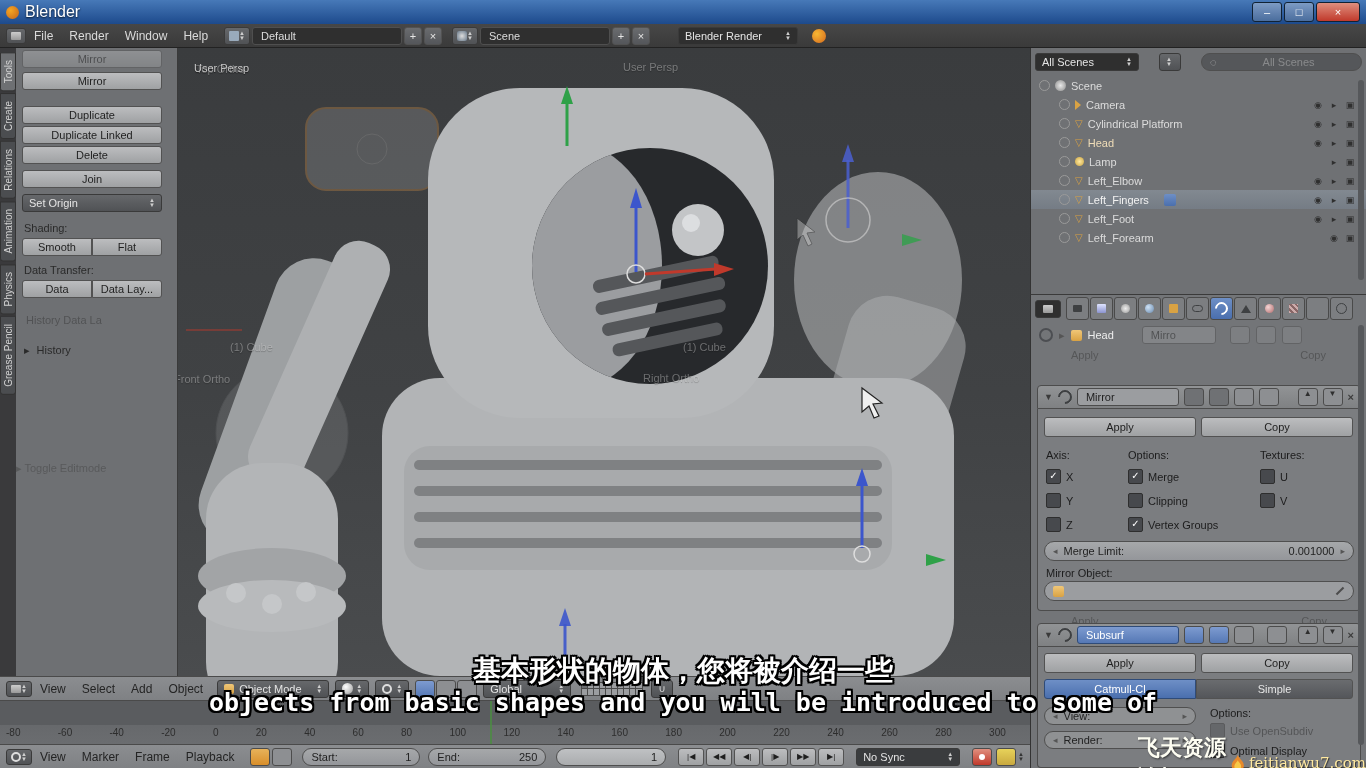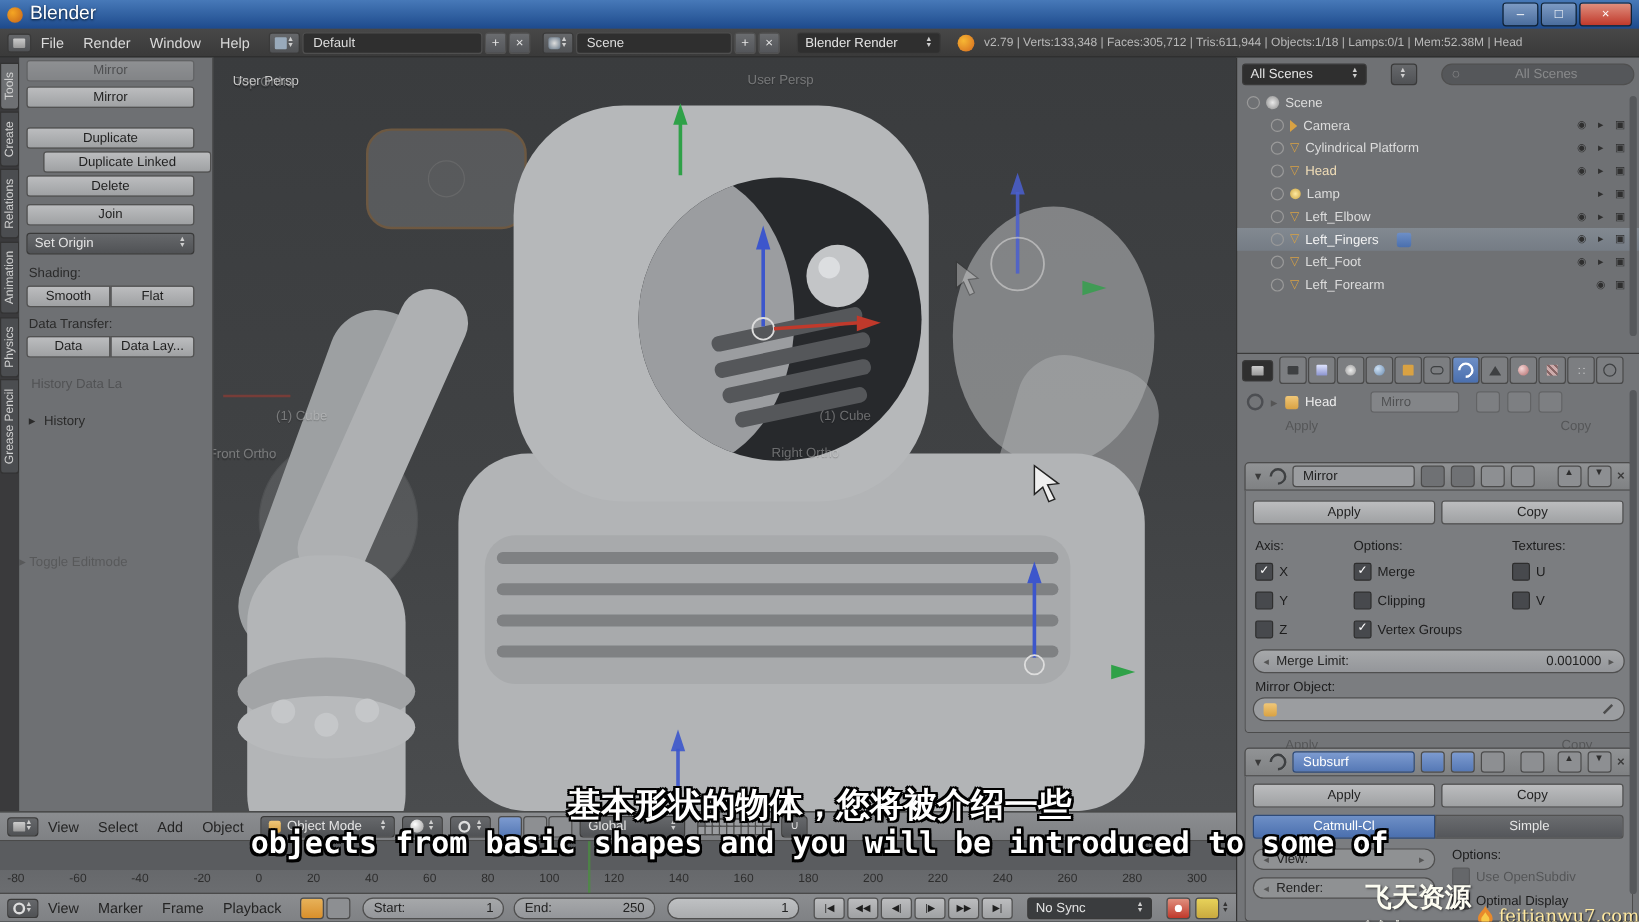--- a/index.html
+++ b/index.html
@@ -100,29 +100,28 @@
   </span>
   <span class="sunken" style="width:130px;background:#2f2f2f;color:#ddd;border-radius:3px;margin-left:2px">
     <span>Scene</span>
   </span>
   <span class="btn dark" style="width:18px;margin-left:2px">
       <span>+</span>
     </span>
   <span class="btn dark" style="width:18px;margin-left:2px">
       <span>×</span>
     </span>
-  <span class="dd" style="width:120px;margin-left:14px;background:#2f2f2f;border-radius:3px">
+  <span class="dd" style="width:120px;margin-left:28px;background:#2f2f2f;border-radius:3px">
     <span>Blender Render</span>
     <span class="stepper">
         <span>▲</span>
         <span>▼</span>
       </span>
   </span>
   <span style="width:14px;height:14px;border-radius:50%;background:radial-gradient(circle at 35% 35%,#f7b733,#d4691e);margin-left:14px"></span>
-  <span style="color:#b9b9b9;font-size:10px;margin-left:8px;white-space:nowrap">v2.79 | Verts:133,348 | Faces:305,712 | Tris:611,944 | Objects:1/18 | Lamps:0/1 | Mem:52.38M | Head</span>
 </div>
 
 <div class="abs" style="left:0;top:48px;width:16px;height:628px;background:#3a3a3c;display:flex;flex-direction:column;gap:2px;padding-top:4px;box-sizing:border-box">
   <span class="vtab active">Tools</span>
   <span class="vtab">Create</span>
   <span class="vtab">Relations</span>
   <span class="vtab">Animation</span>
   <span class="vtab">Physics</span>
   <span class="vtab">Grease Pencil</span>
 </div>
@@ -130,21 +129,21 @@
 <div class="abs" style="left:16px;top:48px;width:162px;height:628px;background:#6e7073;border-right:1px solid #3a3a3a;box-sizing:border-box">
   <div class="btn ghost abs" style="left:6px;top:2px;width:140px">
       <span>Mirror</span>
     </div>
   <div class="btn abs" style="left:6px;top:24px;width:140px">
       <span>Mirror</span>
     </div>
   <div class="btn abs" style="left:6px;top:58px;width:140px">
       <span>Duplicate</span>
     </div>
-  <div class="btn abs" style="left:20px;top:78px;width:140px">
+  <div class="btn abs" style="left:6px;top:78px;width:140px">
       <span>Duplicate Linked</span>
     </div>
   <div class="btn abs" style="left:6px;top:98px;width:140px">
       <span>Delete</span>
     </div>
   <div class="btn abs" style="left:6px;top:122px;width:140px">
       <span>Join</span>
     </div>
   <div class="dd abs" style="left:6px;top:146px;width:140px;border-radius:3px">
     <span>Set Origin</span>

